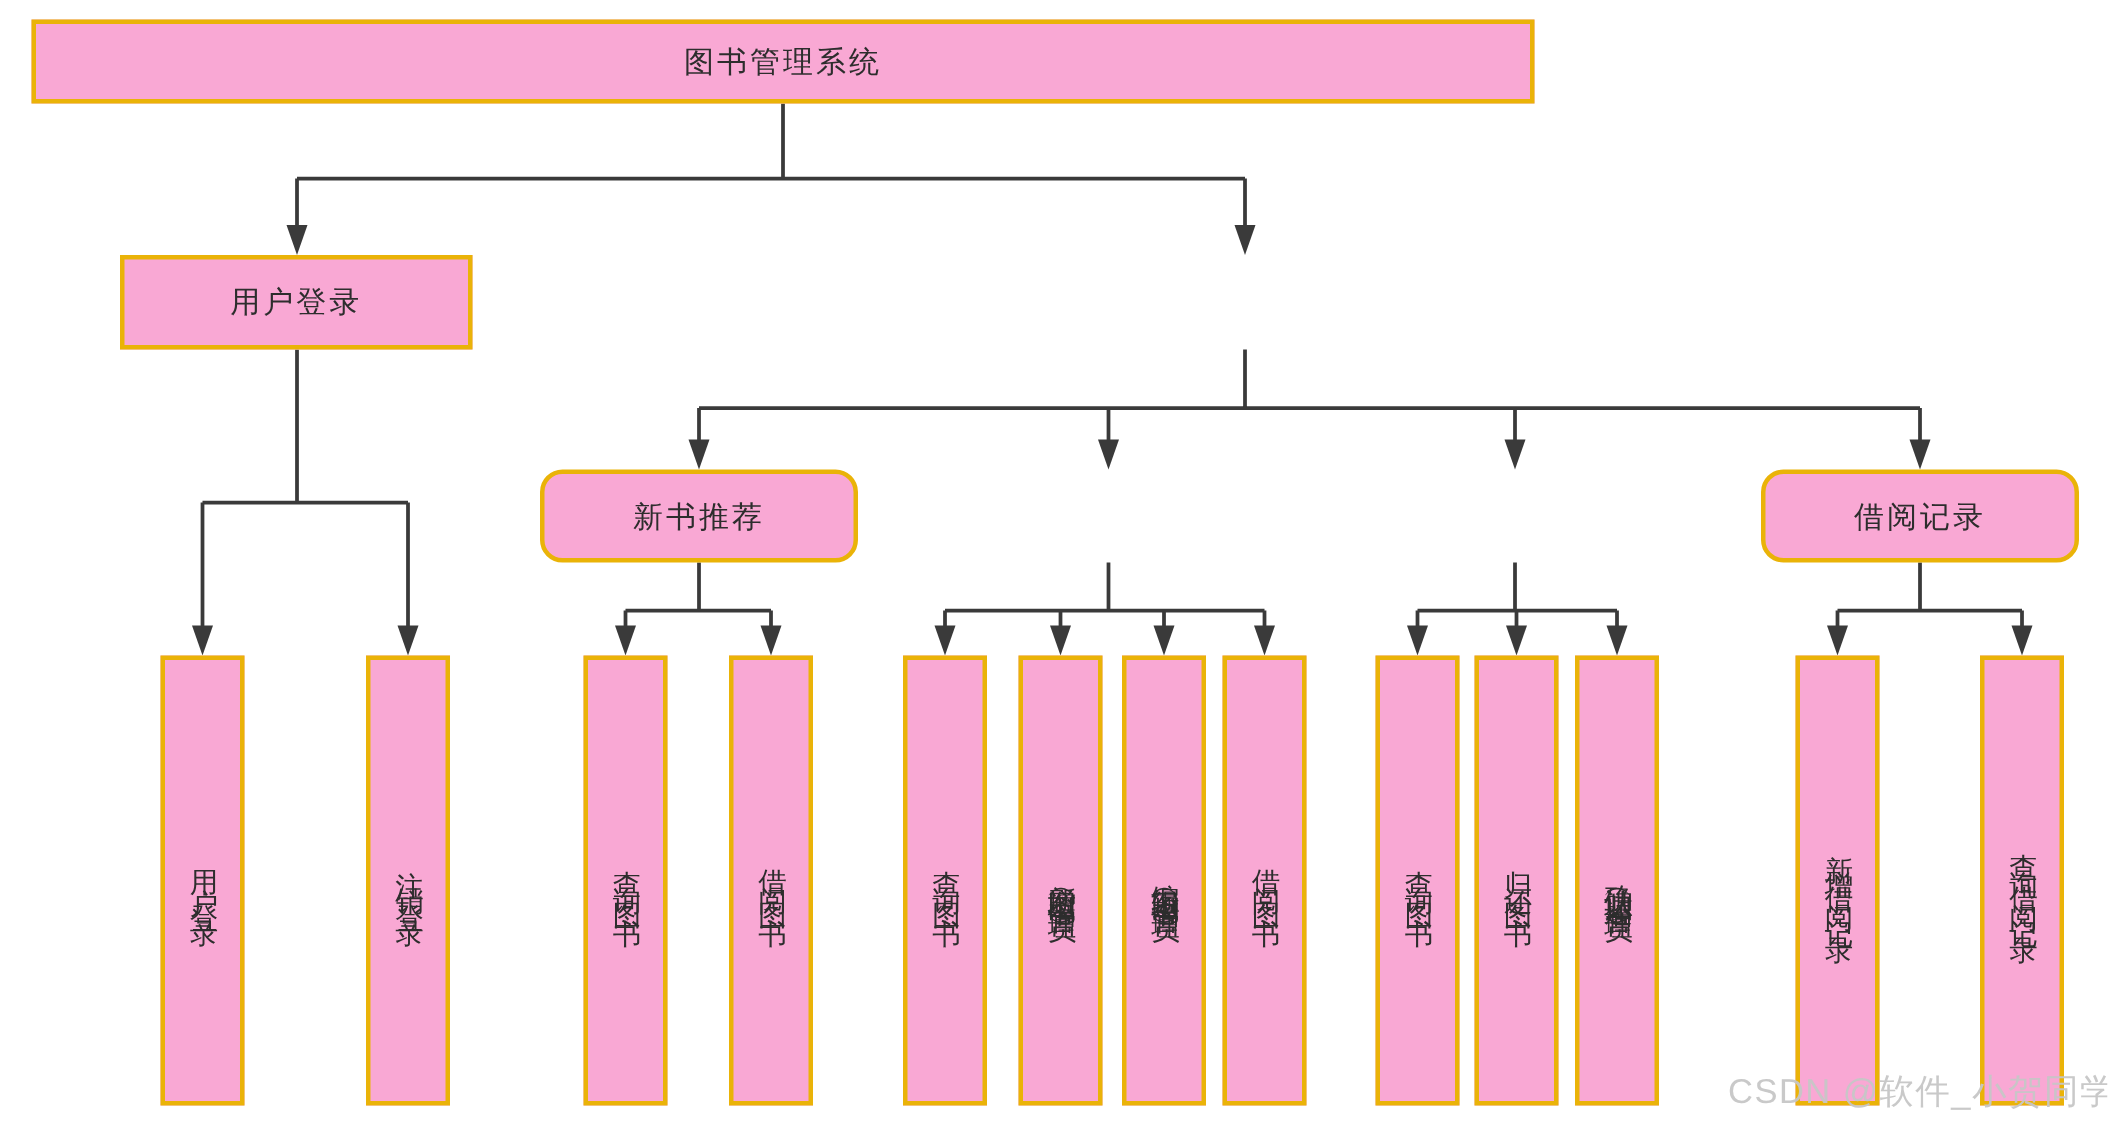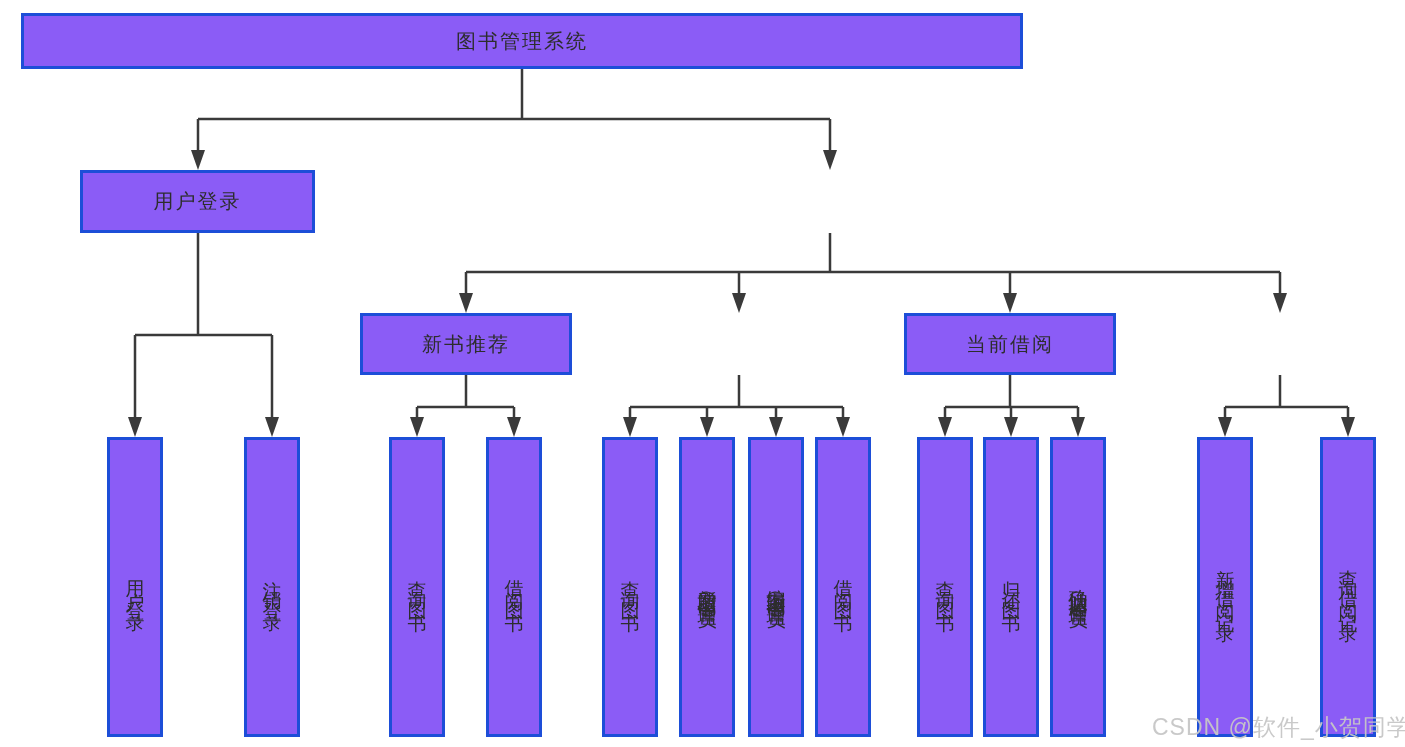--- a/index.html
+++ b/index.html
@@ -13,39 +13,39 @@
   }
   #connectors {
     position: absolute;
     left: 0; top: 0;
     width: 1405px; height: 747px;
     z-index: 1;
   }
   .box {
     position: absolute;
     box-sizing: border-box;
-    border: 3px solid #1d4ed8;
-    background: #8b5cf6;
+    border: 3px solid #eab308;
+    background: #f9a8d4;
     display: flex;
     align-items: center;
     justify-content: center;
     color: #2d2d2d;
     z-index: 2;
   }
   .root {
     left: 21px; top: 13px; width: 1002px; height: 56px;
     font-size: 20px; letter-spacing: 2px;
   }
   .lvl2 {
     top: 170px; width: 235px; height: 63px;
     font-size: 20px; letter-spacing: 2px;
   }
   .lvl3 {
     top: 313px; width: 212px; height: 62px;
-    font-size: 20px; letter-spacing: 2px;
+    font-size: 20px; letter-spacing: 2px; border-radius: 15px;
   }
   .leaf {
     top: 437px; width: 56px; height: 300px;
   }
   .vtext {
     writing-mode: vertical-rl;
     text-orientation: mixed;
     font-size: 19px;
     letter-spacing: 11px;
     white-space: nowrap;
@@ -118,22 +118,22 @@
     <span>图书管理系统</span>
   </div>
 
   <div class="box lvl2" style="left:80px">
     <span>用户登录</span>
   </div>
 
   <div class="box lvl3" style="left:360px">
     <span>新书推荐</span>
   </div>
-  <div class="box lvl3" style="left:904px">
-    <span>当前借阅</span>
+  <div class="box lvl3" style="left:1174px">
+    <span>借阅记录</span>
   </div>
 
   <div class="box leaf" style="left:107px">
     <span class="vtext">用户登录</span>
   </div>
   <div class="box leaf" style="left:244px">
     <span class="vtext">注销登录</span>
   </div>
 
   <div class="box leaf" style="left:389px">

